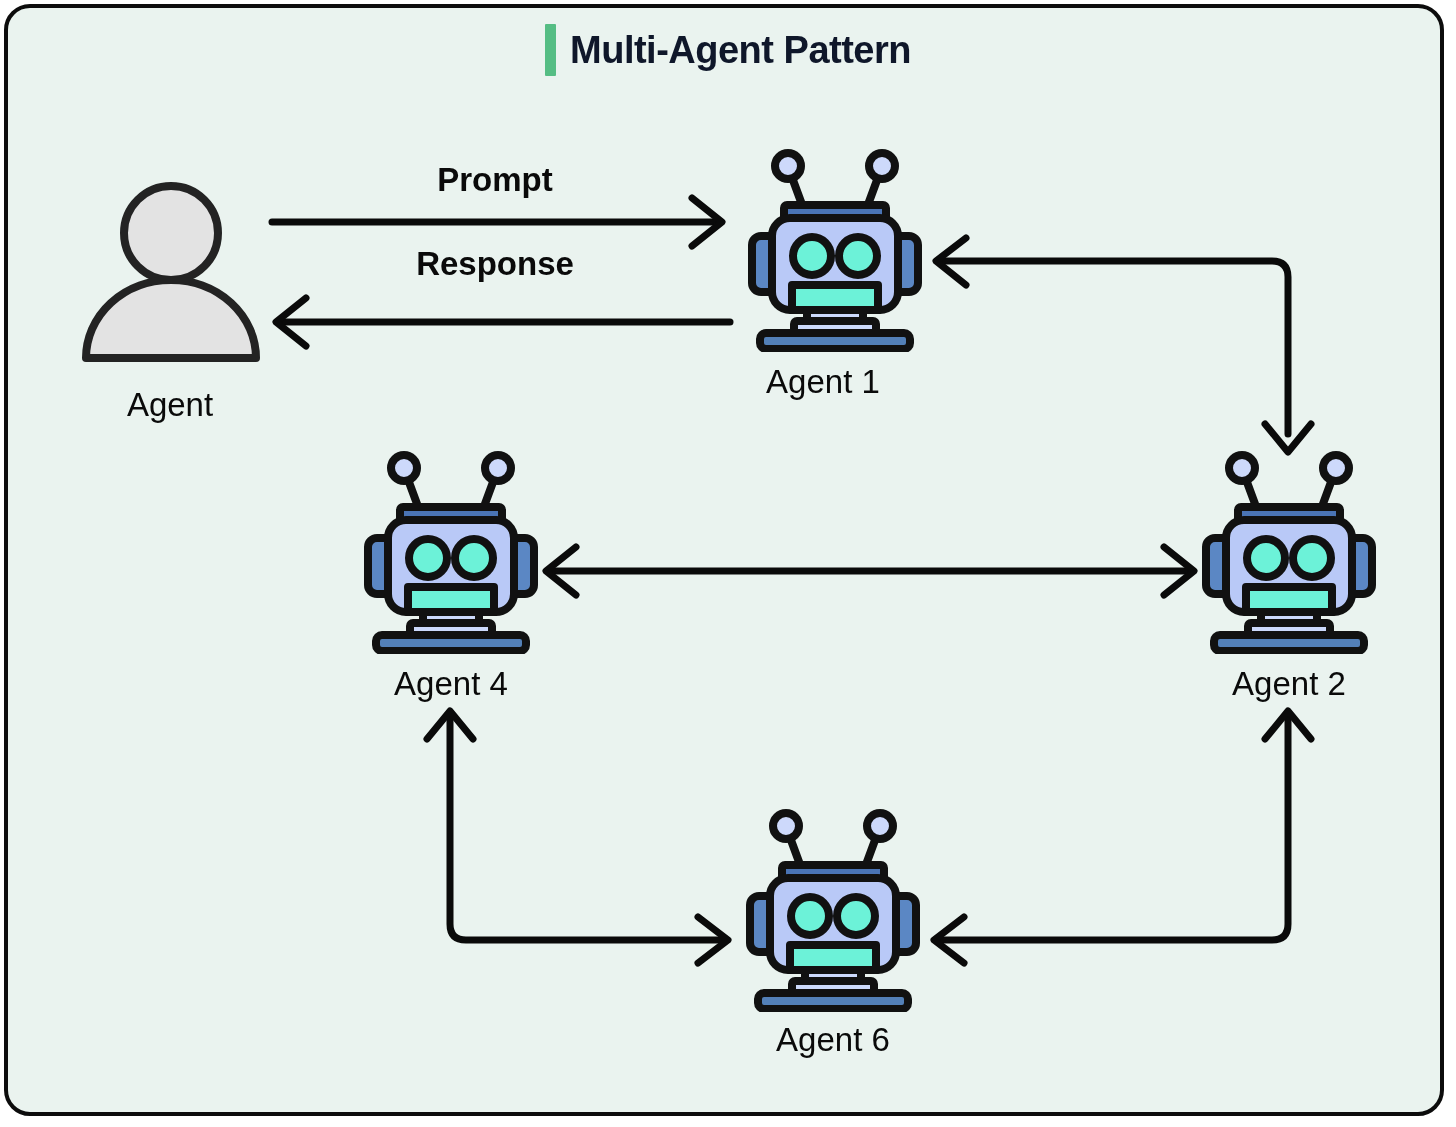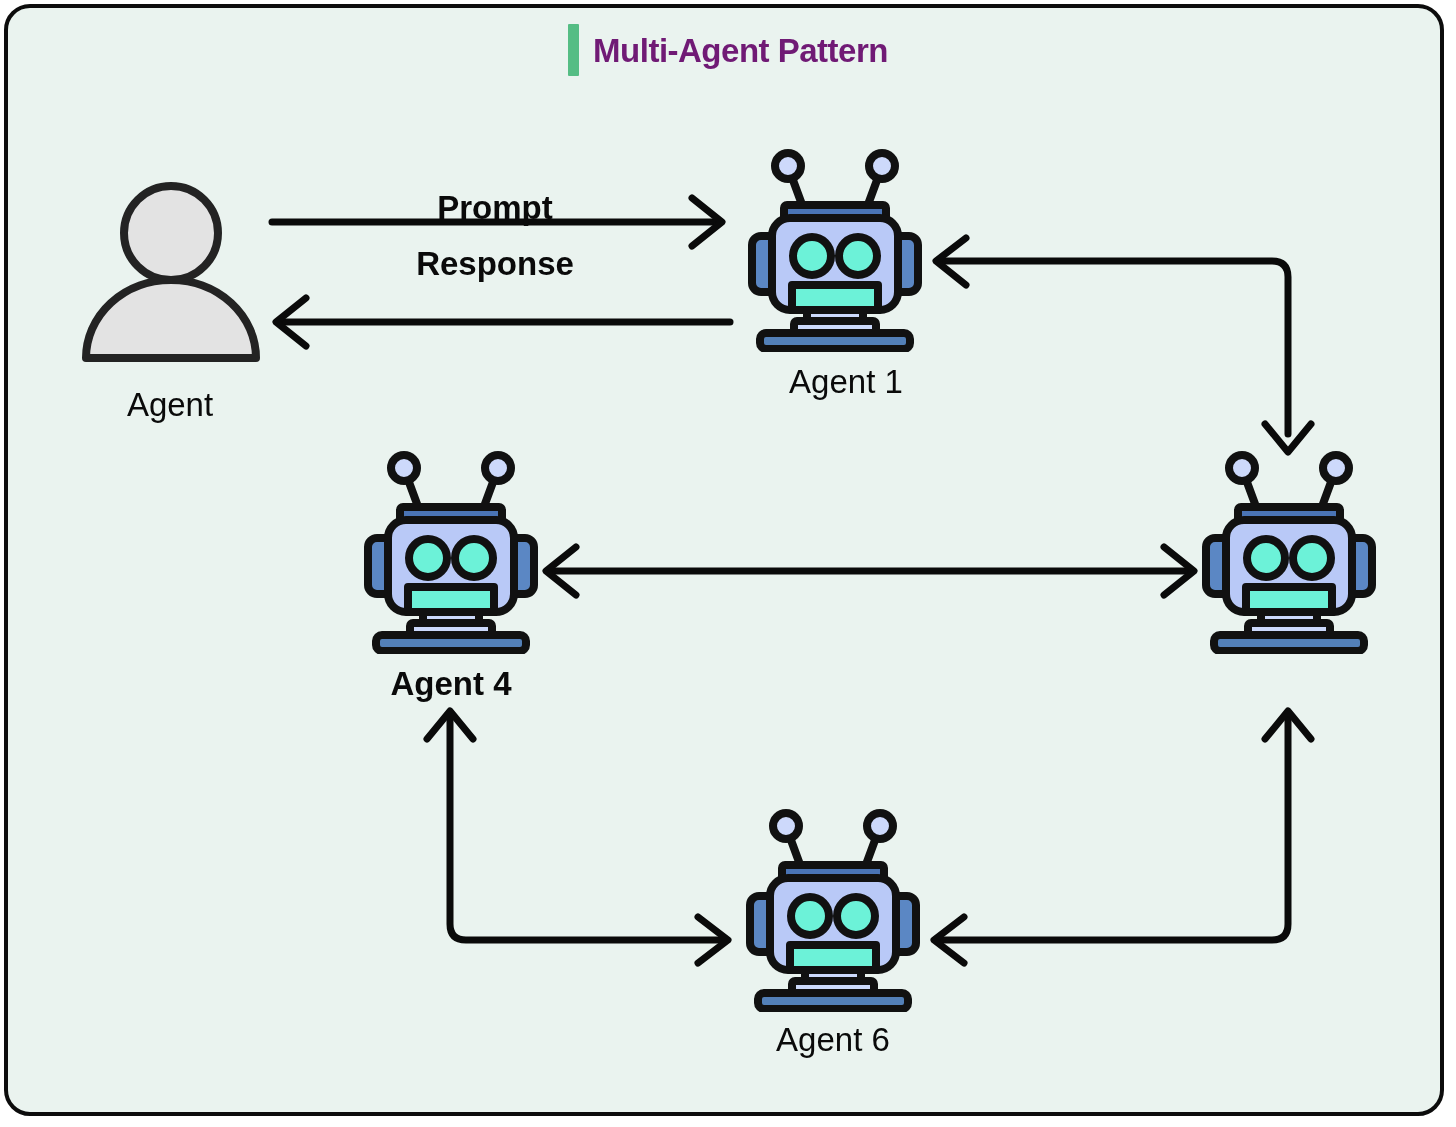--- a/index.html
+++ b/index.html
@@ -40,23 +40,23 @@
     gap: 14px;
   }
   .title-bar {
     width: 11px;
     height: 52px;
     background: #55bd84;
     border-radius: 1px;
     flex: 0 0 auto;
   }
   .title-text {
-    font-size: 33px;
+    font-size: 38px;
     font-weight: bold;
-    color: #701a75;
+    color: #0f172a;
     letter-spacing: -0.5px;
     line-height: 1;
     white-space: nowrap;
   }
   svg.layer {
     position: absolute;
     left: 0;
     top: 0;
     width: 1456px;
     height: 1127px;
@@ -151,40 +151,41 @@
       <rect x="150" y="88" width="26" height="56" rx="9" fill="#5b87c4"></rect>
       <rect x="30" y="70" width="126" height="92" rx="18" fill="#b9c9f7"></rect>
       <circle cx="70" cy="108" r="19" fill="#6cf2d8"></circle>
       <circle cx="116" cy="108" r="19" fill="#6cf2d8"></circle>
       <rect x="50" y="137" width="86" height="25" fill="#6cf2d8"></rect>
       <rect x="65" y="162" width="56" height="14" fill="#ccd9fb"></rect>
       <rect x="52" y="173" width="82" height="14" rx="3" fill="#ccd9fb"></rect>
       <rect x="18" y="185" width="150" height="16" rx="6" fill="#5380b8"></rect>
     </g>
   </svg>
-  <div class="node-label" style="left:746px; top:365px; width:200px;">Agent 1</div>
+  <div class="node-label" style="left:723px; top:365px; width:200px;">Agent 1</div>
 
   <svg class="robot" style="left:1196px; top:450px;" width="186" height="204" viewBox="0 0 186 204">
     <g stroke="#111111" stroke-width="8" stroke-linejoin="round" stroke-linecap="round">
       <line x1="48" y1="24" x2="62" y2="62"></line>
       <line x1="138" y1="24" x2="124" y2="62"></line>
       <circle cx="46" cy="18" r="13" fill="#cdd9fb"></circle>
       <circle cx="140" cy="18" r="13" fill="#cdd9fb"></circle>
       <rect x="42" y="57" width="102" height="16" rx="3" fill="#4a74b5"></rect>
       <rect x="10" y="88" width="26" height="56" rx="9" fill="#5b87c4"></rect>
       <rect x="150" y="88" width="26" height="56" rx="9" fill="#5b87c4"></rect>
       <rect x="30" y="70" width="126" height="92" rx="18" fill="#b9c9f7"></rect>
       <circle cx="70" cy="108" r="19" fill="#6cf2d8"></circle>
       <circle cx="116" cy="108" r="19" fill="#6cf2d8"></circle>
       <rect x="50" y="137" width="86" height="25" fill="#6cf2d8"></rect>
       <rect x="65" y="162" width="56" height="14" fill="#ccd9fb"></rect>
       <rect x="52" y="173" width="82" height="14" rx="3" fill="#ccd9fb"></rect>
       <rect x="18" y="185" width="150" height="16" rx="6" fill="#5380b8"></rect>
     </g>
   </svg>
+  <div class="node-label" style="left:1189px; top:667px; width:200px;">Agent 2</div>
 
   <svg class="robot" style="left:740px; top:808px;" width="186" height="204" viewBox="0 0 186 204">
     <g stroke="#111111" stroke-width="8" stroke-linejoin="round" stroke-linecap="round">
       <line x1="48" y1="24" x2="62" y2="62"></line>
       <line x1="138" y1="24" x2="124" y2="62"></line>
       <circle cx="46" cy="18" r="13" fill="#cdd9fb"></circle>
       <circle cx="140" cy="18" r="13" fill="#cdd9fb"></circle>
       <rect x="42" y="57" width="102" height="16" rx="3" fill="#4a74b5"></rect>
       <rect x="10" y="88" width="26" height="56" rx="9" fill="#5b87c4"></rect>
       <rect x="150" y="88" width="26" height="56" rx="9" fill="#5b87c4"></rect>
@@ -210,18 +211,18 @@
       <rect x="150" y="88" width="26" height="56" rx="9" fill="#5b87c4"></rect>
       <rect x="30" y="70" width="126" height="92" rx="18" fill="#b9c9f7"></rect>
       <circle cx="70" cy="108" r="19" fill="#6cf2d8"></circle>
       <circle cx="116" cy="108" r="19" fill="#6cf2d8"></circle>
       <rect x="50" y="137" width="86" height="25" fill="#6cf2d8"></rect>
       <rect x="65" y="162" width="56" height="14" fill="#ccd9fb"></rect>
       <rect x="52" y="173" width="82" height="14" rx="3" fill="#ccd9fb"></rect>
       <rect x="18" y="185" width="150" height="16" rx="6" fill="#5380b8"></rect>
     </g>
   </svg>
-  <div class="node-label" style="left:351px; top:667px; width:200px;font-weight:bold;">Agent 4</div>
-
-  <div class="edge-label" style="left:300px; top:163px; width:390px;margin-top:28px;">Prompt</div>
+  <div class="node-label" style="left:351px; top:667px; width:200px;">Agent 4</div>
+
+  <div class="edge-label" style="left:300px; top:163px; width:390px;">Prompt</div>
   <div class="edge-label" style="left:300px; top:247px; width:390px;">Response</div>
 
 </div>
 
 </body></html>

